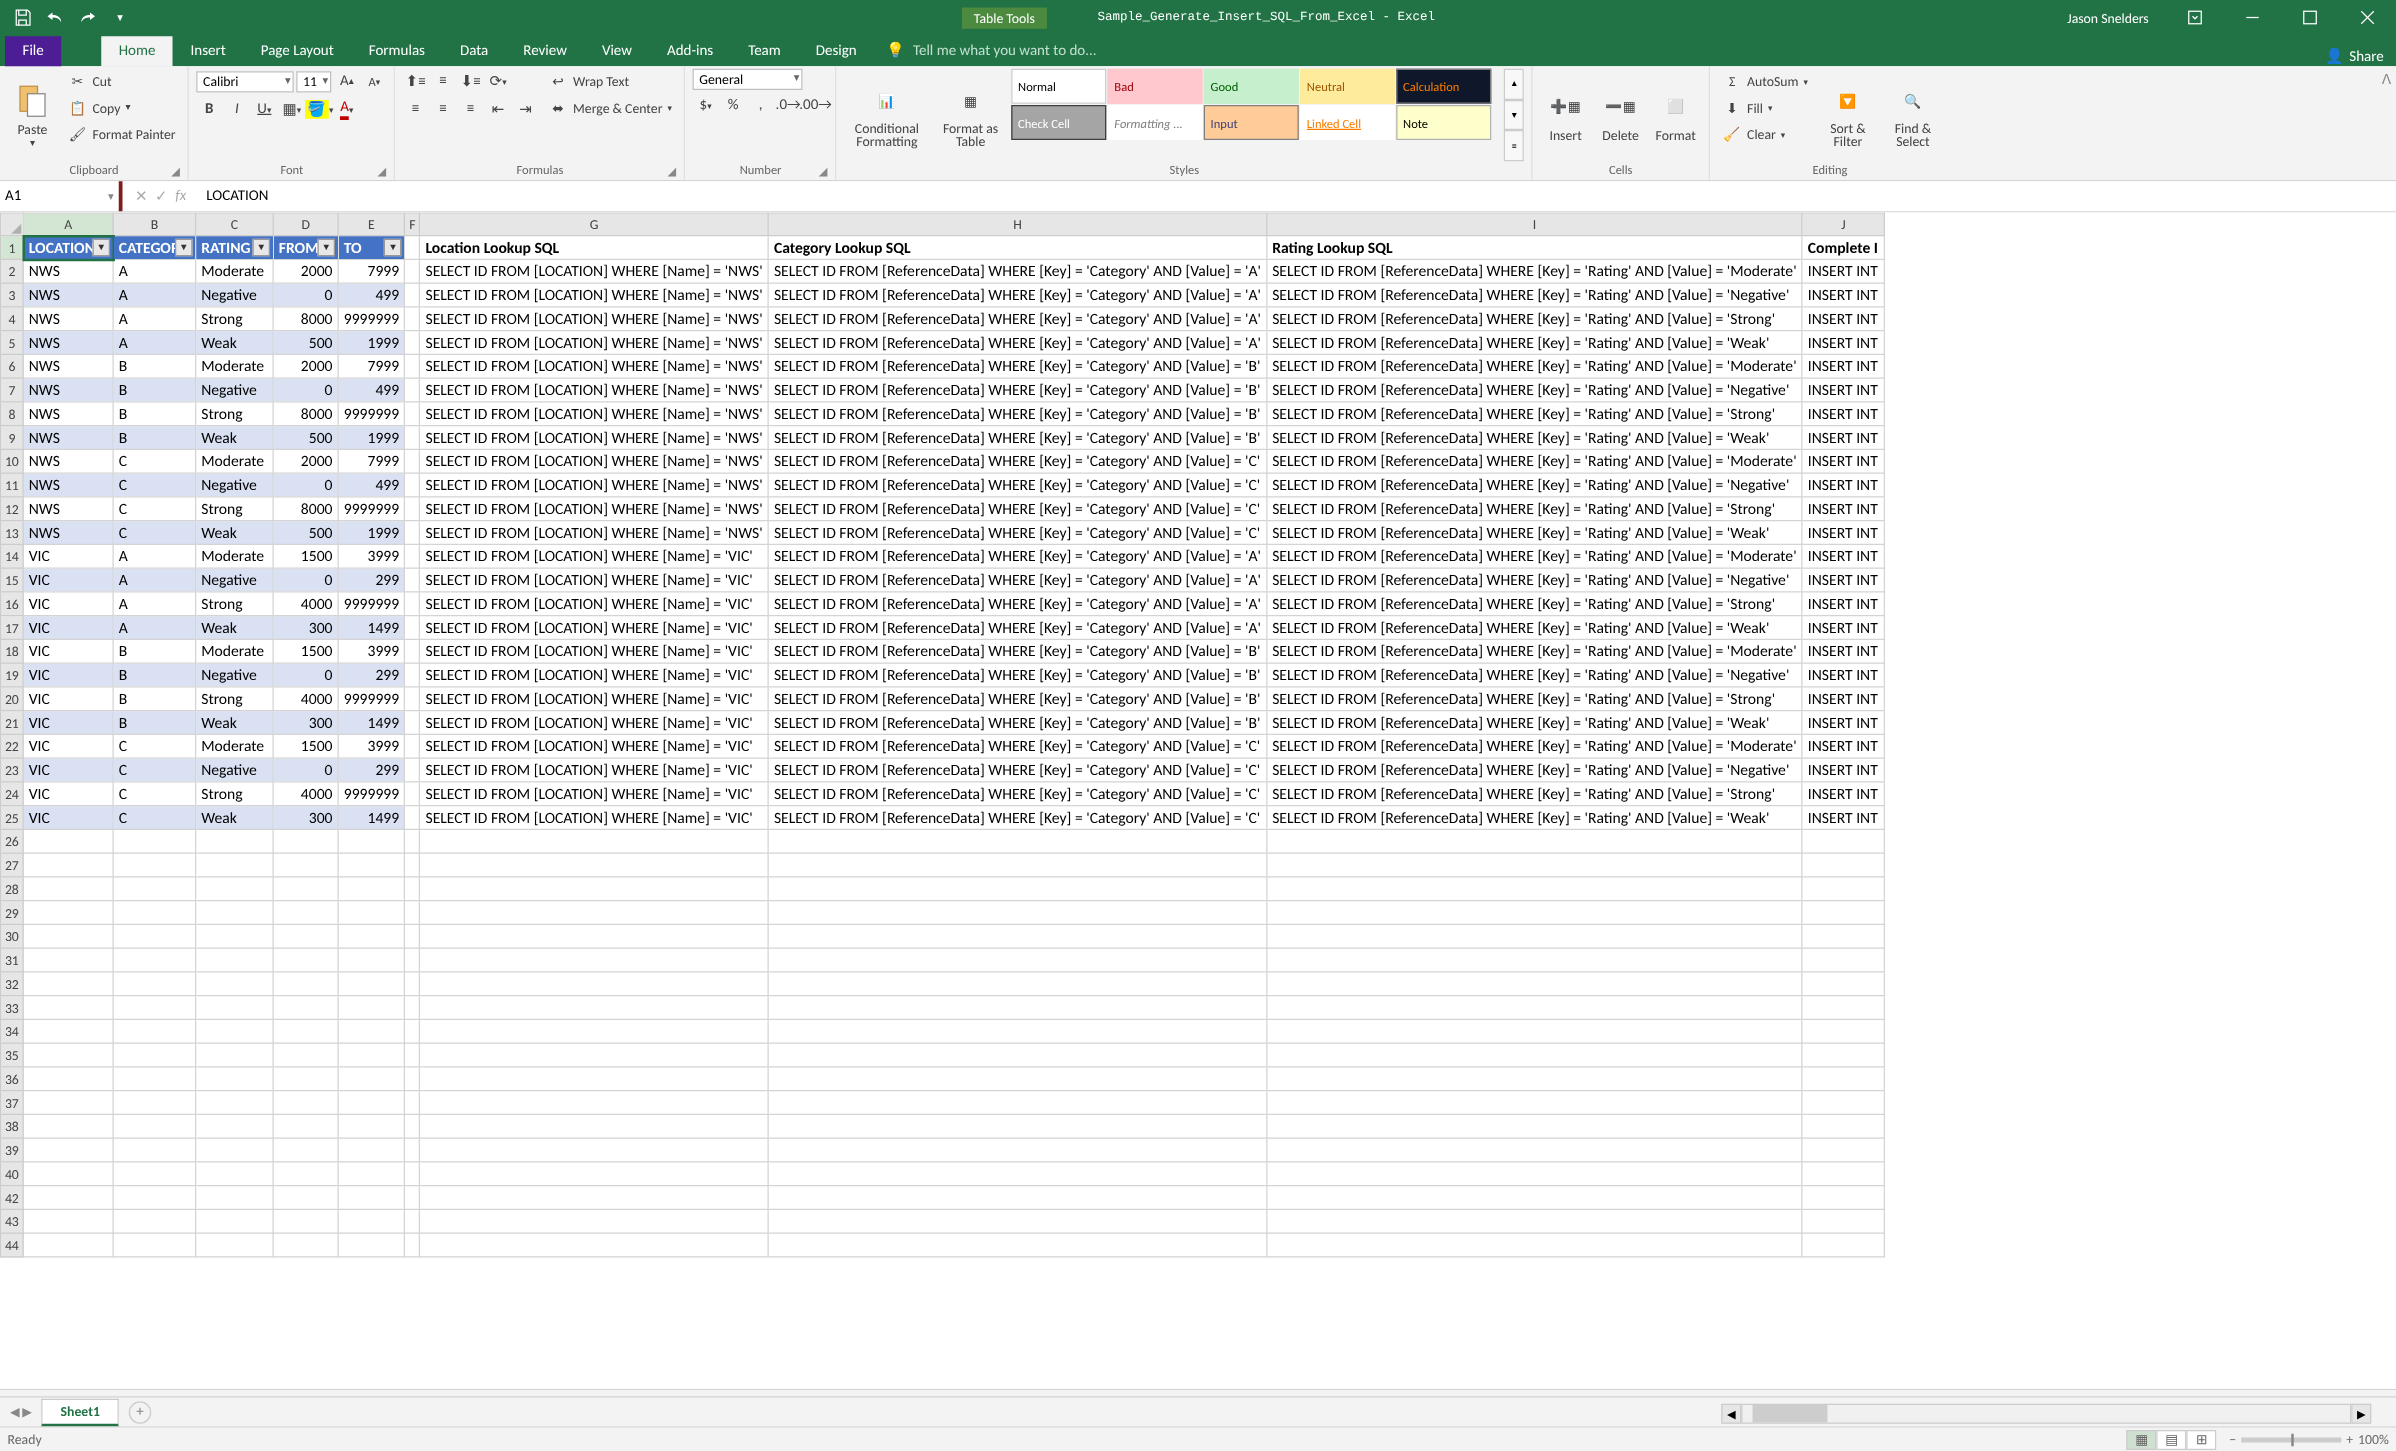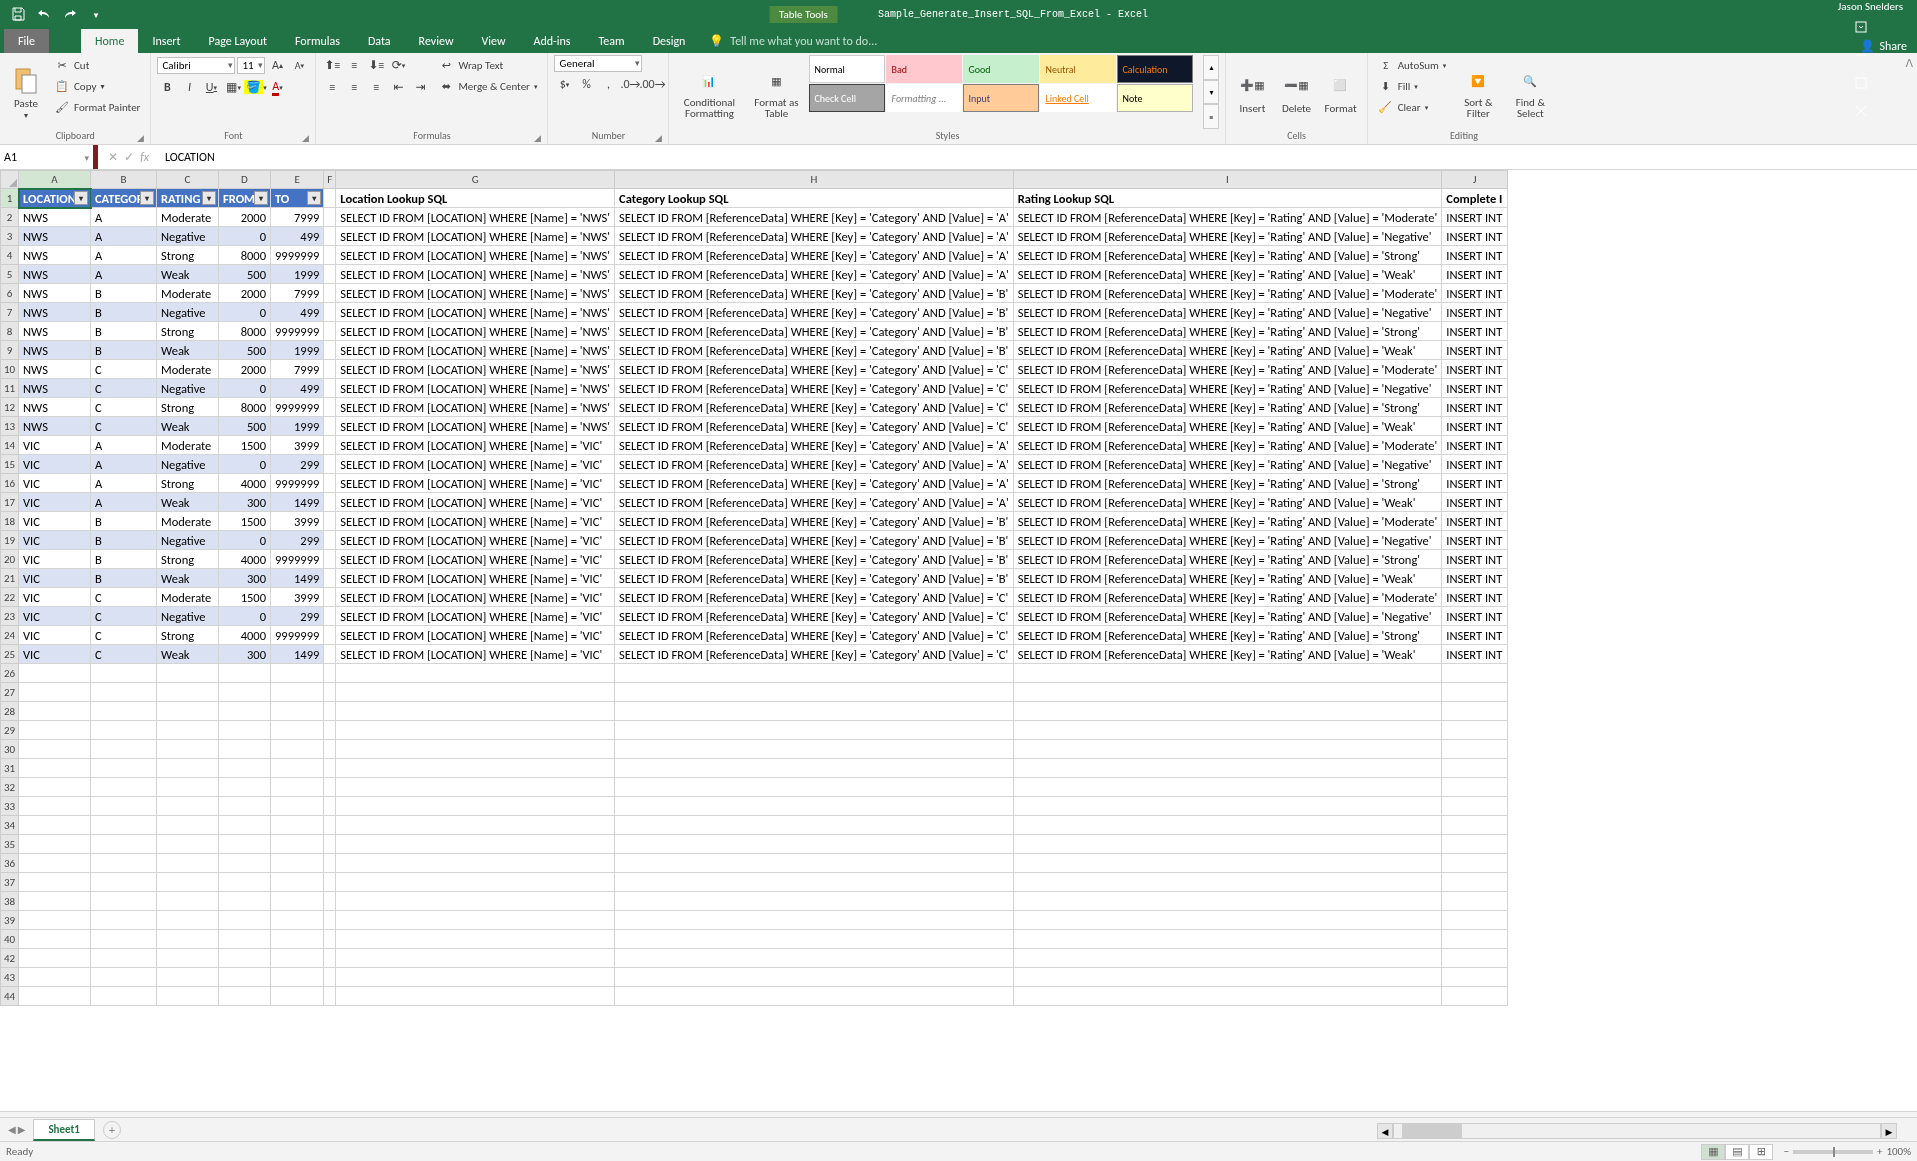--- a/index.html
+++ b/index.html
@@ -6,28 +6,28 @@
 body { background: #fff; overflow: hidden; width: 1917px; height: 1161px; }
 
 
 .titlebar { background: #217346; height: 28px; display: flex; align-items: center; color: white; font-size: 12px; position: relative; }
 .qat { display: flex; align-items: center; gap: 2px; padding: 0 6px; }
 .qat-btn { width: 24px; height: 22px; display: flex; align-items: center; justify-content: center; cursor: pointer; }
 .qat-btn svg { fill: white; }
 .title-center { position:absolute; left:50%; transform:translateX(-50%); display:flex; align-items:center; gap:40px;}
 .contextual-tab { background:#4b8a3f; padding:2px 10px; font-size:11px; color:#fff;}
 .app-title { font-size:10px;font-family:Liberation Mono, monospace;}
-.win-controls { position:absolute; right:0; top:0; display:flex;flex-direction:column; }
+.win-controls { position:absolute; right:0; top:0; display:flex; }
 .win-btn { width:46px; height:28px; display:flex; align-items:center; justify-content:center; cursor:pointer;}
 .win-btn svg { stroke:white; fill:none; stroke-width:1;}
 
 
 .ribbon-tabs { background:#217346; height:25px; display:flex; align-items:flex-end; padding-left:4px; color:white; font-size:12px;}
 .tab { padding:5px 14px; cursor:pointer;}
-.tab.file { background:#737373;}
+.tab.file { background:#4c1d95;}
 .tab.active { background:#f3f3f3; color:#217346;}
 .tell-me { color:#c0e0cf; font-size:12px; padding:5px 10px; display:flex; align-items:center; gap:6px;}
 .ribbon-right { margin-left:auto; display:flex; align-items:center; gap:12px; padding-right:10px;}
 .share-btn { display:flex; align-items:center; gap:4px; cursor:pointer;}
 
 
 .ribbon { background:#f3f3f3; height:92px; border-bottom:1px solid #d4d4d4; display:flex;}
 .group { border-right:1px solid #e0e0e0; padding:2px 6px 0 6px; display:flex; flex-direction:column; justify-content:space-between;}
 .group-label { font-size:10px; color:#666; text-align:center; padding-bottom:2px; position:relative;}
 .dlg-launcher { position:absolute; right:-2px; bottom:0; width:12px; height:12px; font-size:9px; color:#888; cursor:pointer;}
@@ -45,21 +45,21 @@
 .icon-btn.bold { font-weight:bold;}
 .icon-btn.italic { font-style:italic;}
 .icon-btn.underline { text-decoration:underline;}
 .styles-gallery { display:flex; flex-wrap:wrap; width:390px; gap:1px; align-content:flex-start;}
 .style-cell { width:76px; height:28px; border:1px solid #ccc; font-size:10px; display:flex; align-items:center; padding-left:4px; cursor:pointer; background:white;}
 .style-scroll { width:16px; display:flex; flex-direction:column;}
 .style-scroll div { flex:1; border:1px solid #ccc; background:#f8f8f8; font-size:8px; display:flex; align-items:center; justify-content:center; cursor:pointer;}
 
 
 .formula-bar { height:25px; border-bottom:1px solid #d4d4d4; display:flex; align-items:center; background:white;}
-.name-box { width:98px; border-right:5px solid #7f1d1d; padding:0 4px; font-size:12px; display:flex; align-items:center; justify-content:space-between; height:100%;}
+.name-box { width:98px; border-right:3px solid #7f1d1d; padding:0 4px; font-size:12px; display:flex; align-items:center; justify-content:space-between; height:100%;}
 .name-box span:last-child { font-size:9px; color:#888;}
 .fx-btns { display:flex; align-items:center; gap:6px; padding:0 10px; color:#aaa; font-size:12px;}
 .fx-btns span { cursor:pointer;}
 .formula-input { flex:1; padding:0 6px; font-size:12px; font-family:Calibri;}
 
 
 .sheet-area { position:relative; height: calc(100% - 28px - 25px - 92px - 25px - 6px - 24px - 20px); overflow:hidden; background:white;}
 .grid { border-collapse:collapse; table-layout:fixed; font-family:Calibri; font-size:12.5px; color:#000;}
 .grid th.corner { background:#e6e6e6; border:1px solid #ccc; width:18px; height:18px; position:relative;}
 .grid th.corner::after { content:""; position:absolute; right:1px; bottom:1px; border-left:8px solid transparent; border-bottom:8px solid #b0b0b0;}

